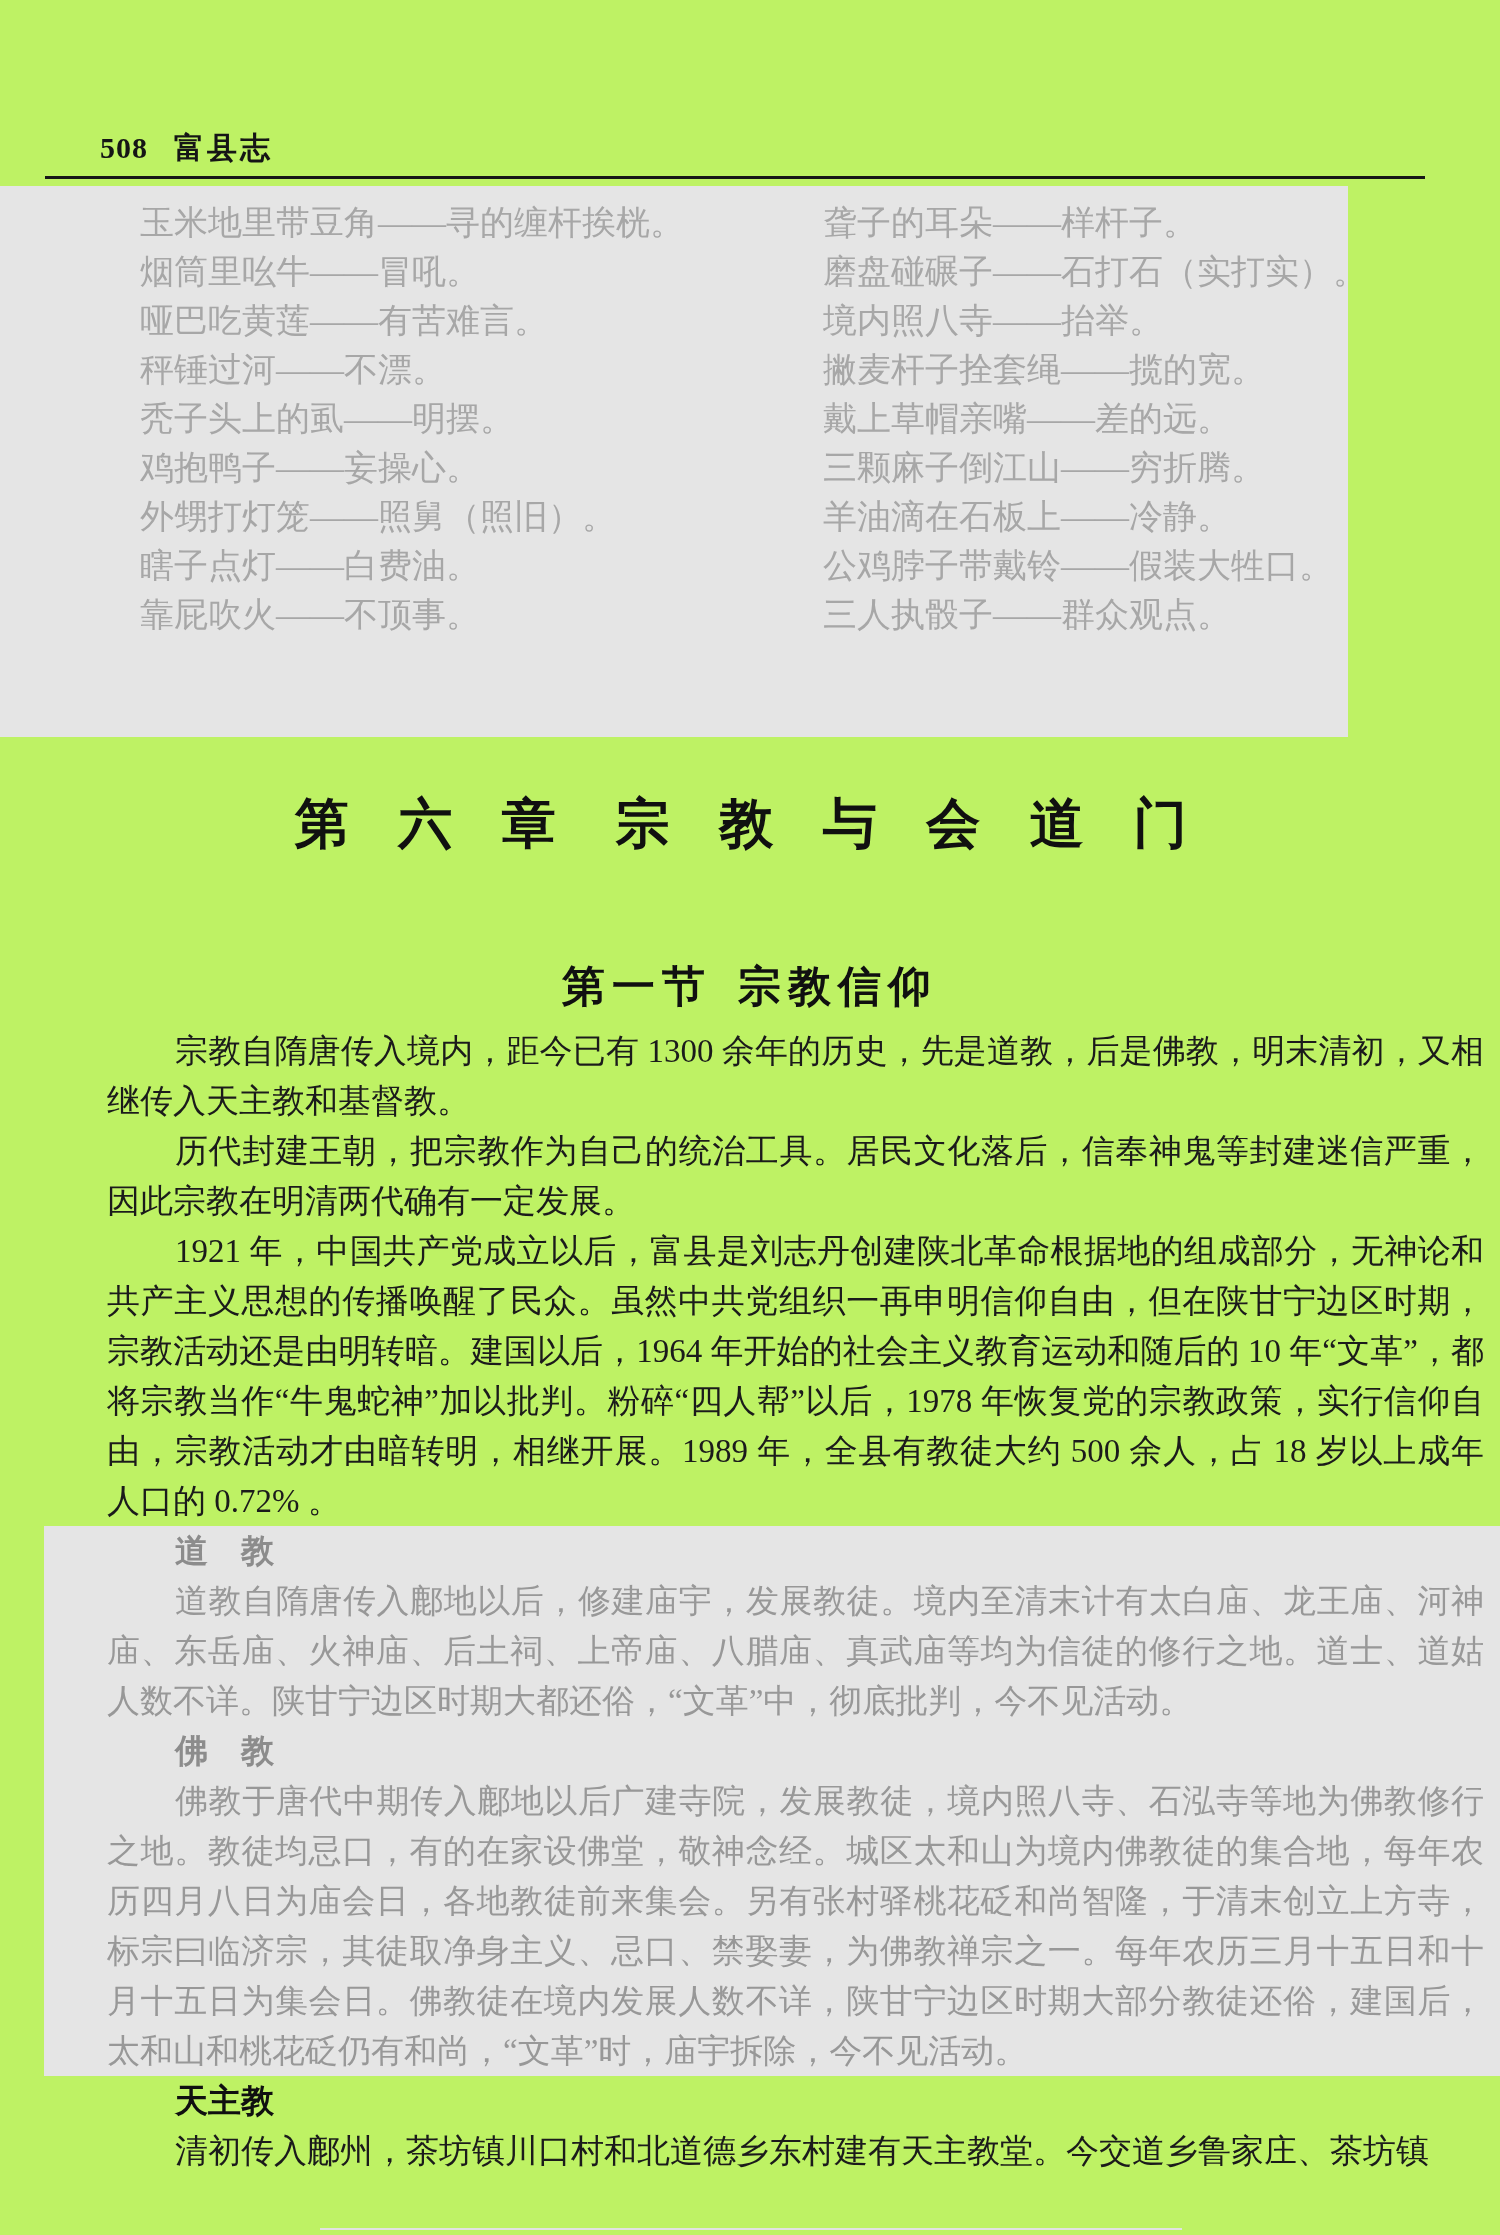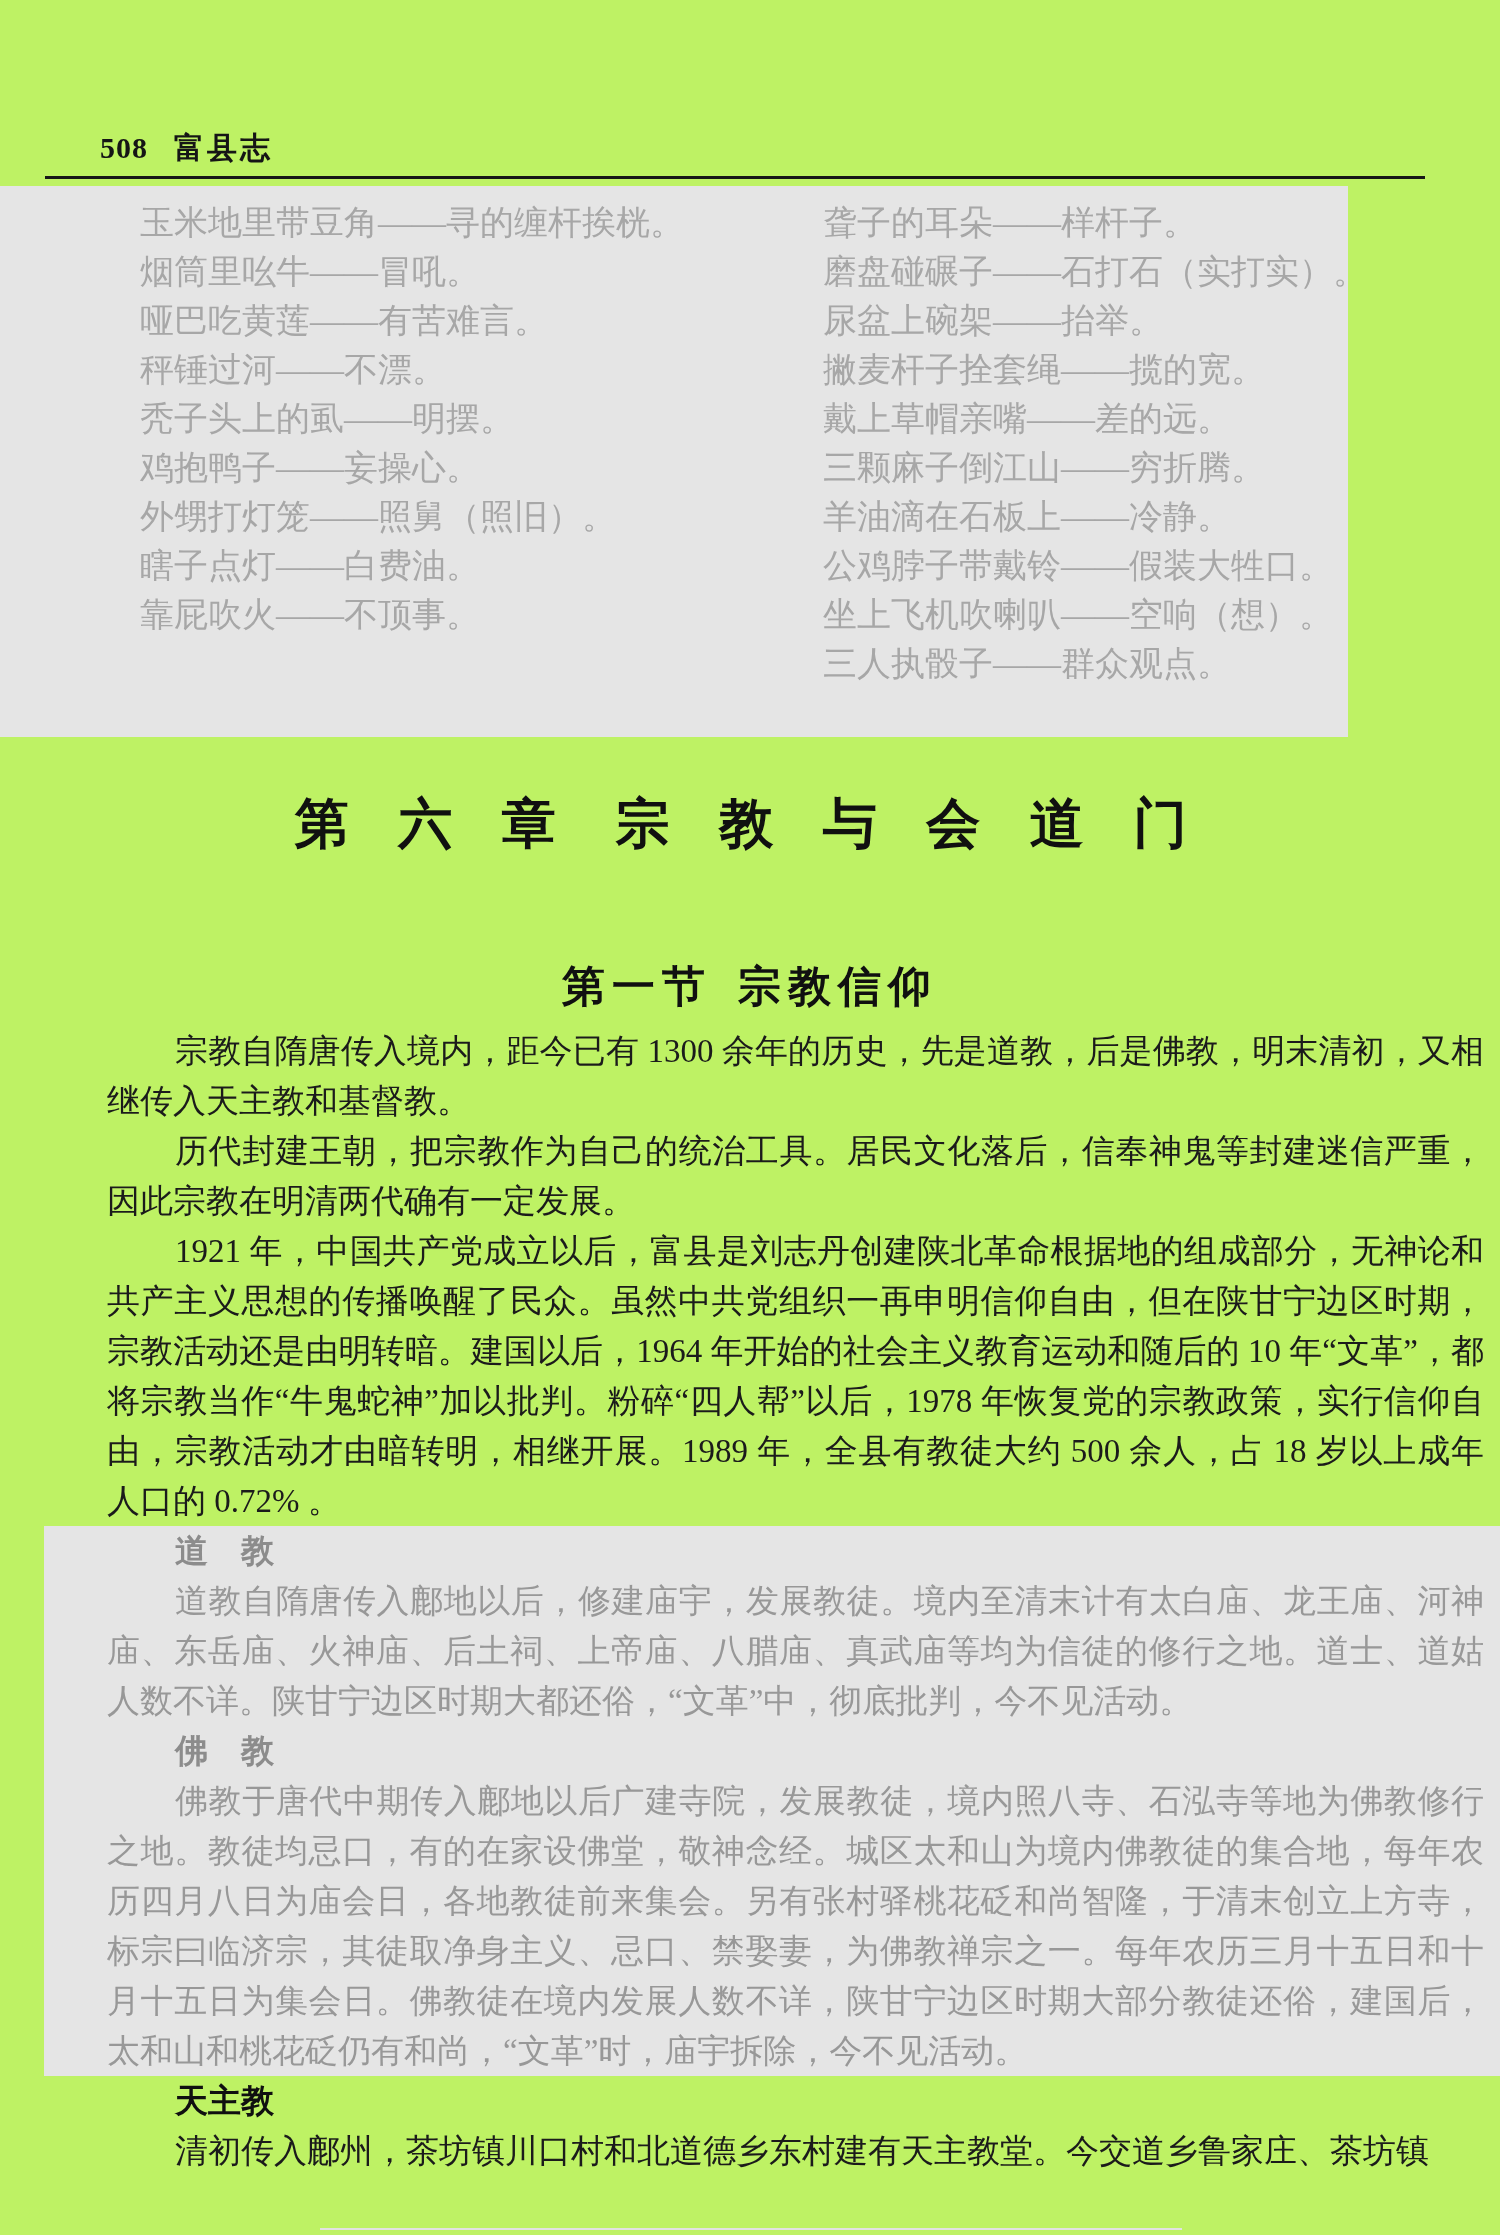--- a/index.html
+++ b/index.html
@@ -97,27 +97,26 @@
       <div>秤锤过河——不漂。</div>
       <div>秃子头上的虱——明摆。</div>
       <div>鸡抱鸭子——妄操心。</div>
       <div>外甥打灯笼——照舅（照旧）。</div>
       <div>瞎子点灯——白费油。</div>
       <div>靠屁吹火——不顶事。</div>
     </div>
     <div class="sayings-col right">
       <div>聋子的耳朵——样杆子。</div>
       <div>磨盘碰碾子——石打石（实打实）。</div>
-      <div>尿盆上碗架——抬举。</div>
+      <div>境内照八寺——抬举。</div>
       <div>撇麦杆子拴套绳——揽的宽。</div>
       <div>戴上草帽亲嘴——差的远。</div>
       <div>三颗麻子倒江山——穷折腾。</div>
       <div>羊油滴在石板上——冷静。</div>
       <div>公鸡脖子带戴铃——假装大牲口。</div>
-      <div>坐上飞机吹喇叭——空响（想）。</div>
       <div>三人执骰子——群众观点。</div>
     </div>
   </section>
 
   <h1 class="chapter-title">
     <span>第 六 章</span><span class="title-gap"></span><span>宗 教 与 会 道 门</span>
   </h1>
 
   <h2 class="section-title">
     <span>第一节</span><span class="title-gap"></span><span>宗教信仰</span>

